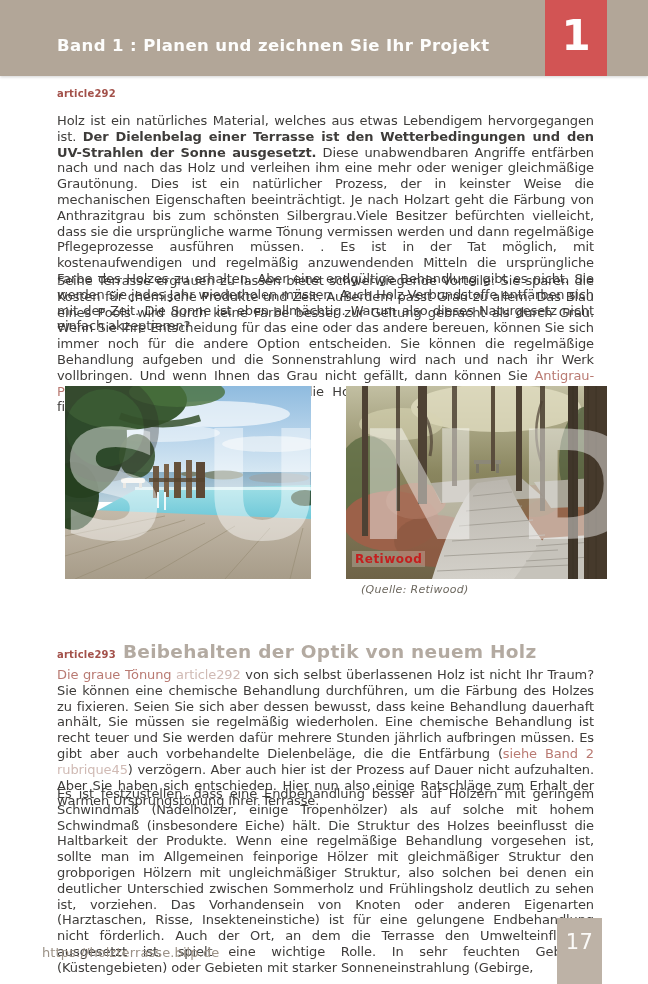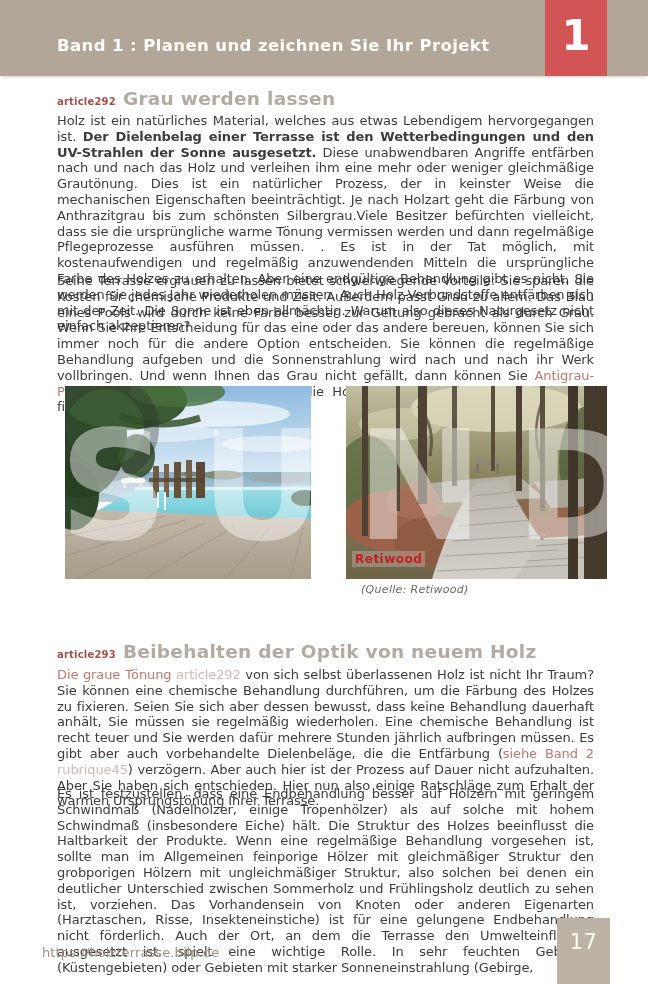--- a/index.html
+++ b/index.html
@@ -75,42 +75,41 @@
   
   .crumb{
     position:absolute;left:57px;top:932px;width:480px;
     font-size:8.5px;color:#9b9186;letter-spacing:.1px;
   }
   .url{
     position:absolute;left:42px;top:945px;width:300px;
     font-size:13px;color:#9b9186;letter-spacing:.1px;
   }
   .pagenum-box{
-    position:absolute;left:557px;top:918px;width:53px;height:66px;
+    position:absolute;left:557px;top:918px;width:45px;height:66px;
     background:#bdb2a6;display:flex;justify-content:center;
   }
   .pagenum-box span{
     margin-top:12px;font-size:21px;color:#fbfaf8;letter-spacing:.5px;
   }
 </style>
 </head>
 <body>
 
 <div class="page">
 
   <div class="band">
     <div class="band-title">Band 1 : Planen und zeichnen Sie Ihr Projekt</div>
     <div class="chapter-box">
       <span>1</span>
     </div>
   </div>
 
   <div class="sec-head" style="top:88px;">
     <span class="sec-ref">article292</span>
-    <span class="sec-title">Grau werden lassen</span>
   </div>
 
   <p class="para" style="top:113px;"><span>Holz ist ein natürliches Material, welches aus etwas Lebendigem hervorgegangen ist. </span><span class="seg-b">Der Dielenbelag einer Terrasse ist den Wetterbedingungen und den UV-Strahlen der Sonne ausgesetzt.</span><span> Diese unabwendbaren Angriffe entfärben nach und nach das Holz und verleihen ihm eine mehr oder weniger gleichmäßige Grautönung. Dies ist ein natürlicher Prozess, der in keinster Weise die mechanischen Eigenschaften beeinträchtigt. Je nach Holzart geht die Färbung von Anthrazitgrau bis zum schönsten Silbergrau.Viele Besitzer befürchten vielleicht, dass sie die ursprüngliche warme Tönung vermissen werden und dann regelmäßige Pflegeprozesse ausführen müssen. . Es ist in der Tat möglich, mit kostenaufwendigen und regelmäßig anzuwendenden Mitteln die ursprüngliche Farbe des Holzes zu erhalten. Aber eine endgültige Behandlung gibt es nicht. Sie werden sie jedes Jahr wiederholen müssen. Auch Holz-Verbundstoffe entfärben sich mit der Zeit. Die Sonne ist eben allmächtig. Warum also dieses Naturgesetz nicht einfach akzeptieren?</span></p>
   <p class="para" style="top:273px;"><span>Seine Terrasse ergrauen zu lassen bietet schwerwiegende Vorteile: Sie sparen die Kosten für chemische Produkte und Zeit. Außerdem passt Grau zu allem. Das Blau eines Pools wird durch keine Farbe besser zur Geltung gebracht als durch Grau. Wenn Sie Ihre Entscheidung für das eine oder das andere bereuen, können Sie sich immer noch für die andere Option entscheiden. Sie können die regelmäßige Behandlung aufgeben und die Sonnenstrahlung wird nach und nach ihr Werk vollbringen. Und wenn Ihnen das Grau nicht gefällt, dann können Sie </span><span class="seg-link">Antigrau-Produkte</span><span> </span><span class="seg-ref">article294</span><span> verwenden um die Holztönung (für eine gewisse Zeit) zu fixieren.</span></p>
 
   <div class="figure">
 
     <div class="photo photo-left">
       <svg viewBox="0 0 246 193" preserveAspectRatio="none">
         <defs>

